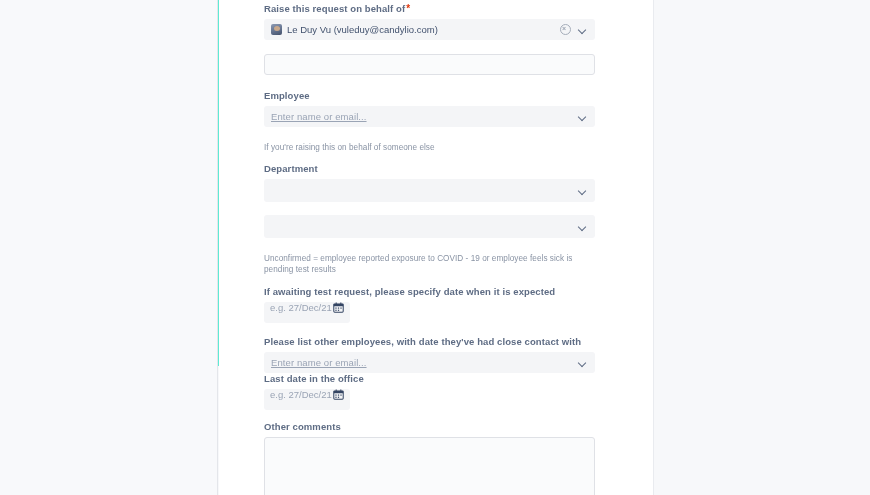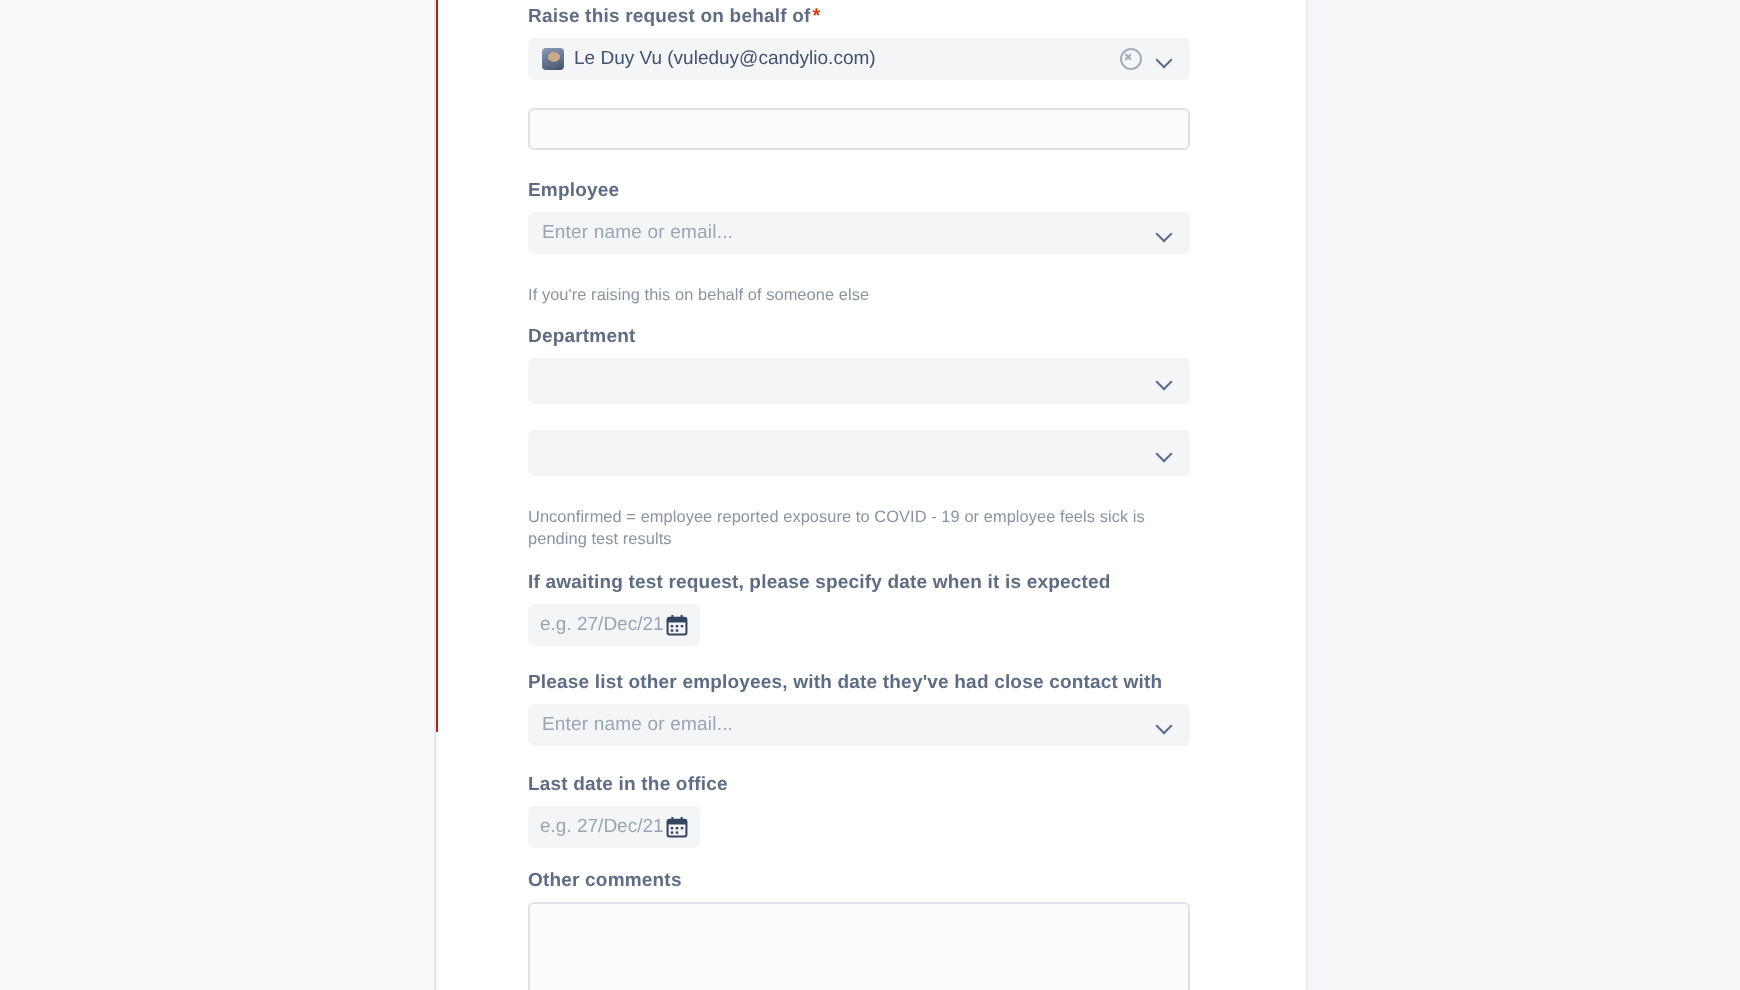--- a/index.html
+++ b/index.html
@@ -12,21 +12,21 @@
     overflow: hidden;
     background: #f7f8fa;
     font-family: "Liberation Sans", sans-serif;
     -webkit-font-smoothing: antialiased;
   }
 
   #page {
     position: relative;
     width: 870px;
     height: 366px;
-    background: #b91c1c;
+    background: #5eead4;
   }
 
   
   .gutter-left {
     position: absolute;
     left: 0; top: 0;
     width: 218px; height: 495px;
     background: #f8f9fb;
     border-right: 1px solid #e4e6ea;
     box-sizing: border-box;
@@ -101,20 +101,21 @@
   }
 
   .control.tall {
     height: 23px;
   }
 
   .control .placeholder {
     color: #9aa4b5;
     font-size: 9.5px;
     letter-spacing: 0.01em;
+    text-decoration: underline;
   }
 
   .control .value {
     color: #42526e;
     font-size: 9.5px;
   }
 
   .ctrl-right {
     margin-left: auto;
     display: flex;
@@ -185,21 +186,20 @@
   }
 
   
   .date-control {
     background: #f4f5f7;
     border-radius: 3px;
     height: 21px;
     width: 86px;
     box-sizing: border-box;
     display: flex;
-    align-items: center;
     padding: 0 6px;
     font-size: 9.5px;
     color: #9aa4b5;
   }
   .cal-icon {
     margin-left: auto;
     width: 11px;
     height: 11px;
     flex: 0 0 auto;
   }
@@ -298,21 +298,21 @@
       <div class="field" style="margin-top:13px;">
         <span class="label">Please list other employees, with date they've had close contact with</span>
         <div class="control">
           <span class="placeholder">Enter name or email...</span>
           <span class="ctrl-right">
             <span class="chevron"></span>
           </span>
         </div>
       </div>
 
-      <div class="field" style="margin-top:14px;">
+      <div class="field" style="">
         <span class="label">Last date in the office</span>
         <div class="date-control">
           <span>e.g. 27/Dec/21</span>
           <span class="cal-icon">
             <svg width="11" height="11" viewBox="0 0 14 14" xmlns="http://www.w3.org/2000/svg">
               <rect x="1" y="2.4" width="12" height="10.6" rx="1.2" fill="none" stroke="#344563" stroke-width="1.3"></rect>
               <rect x="1" y="2.4" width="12" height="3" fill="#344563"></rect>
               <rect x="3.4" y="0.6" width="1.3" height="2.6" fill="#344563"></rect>
               <rect x="9.3" y="0.6" width="1.3" height="2.6" fill="#344563"></rect>
               <rect x="3" y="7" width="1.6" height="1.5" fill="#344563"></rect>

